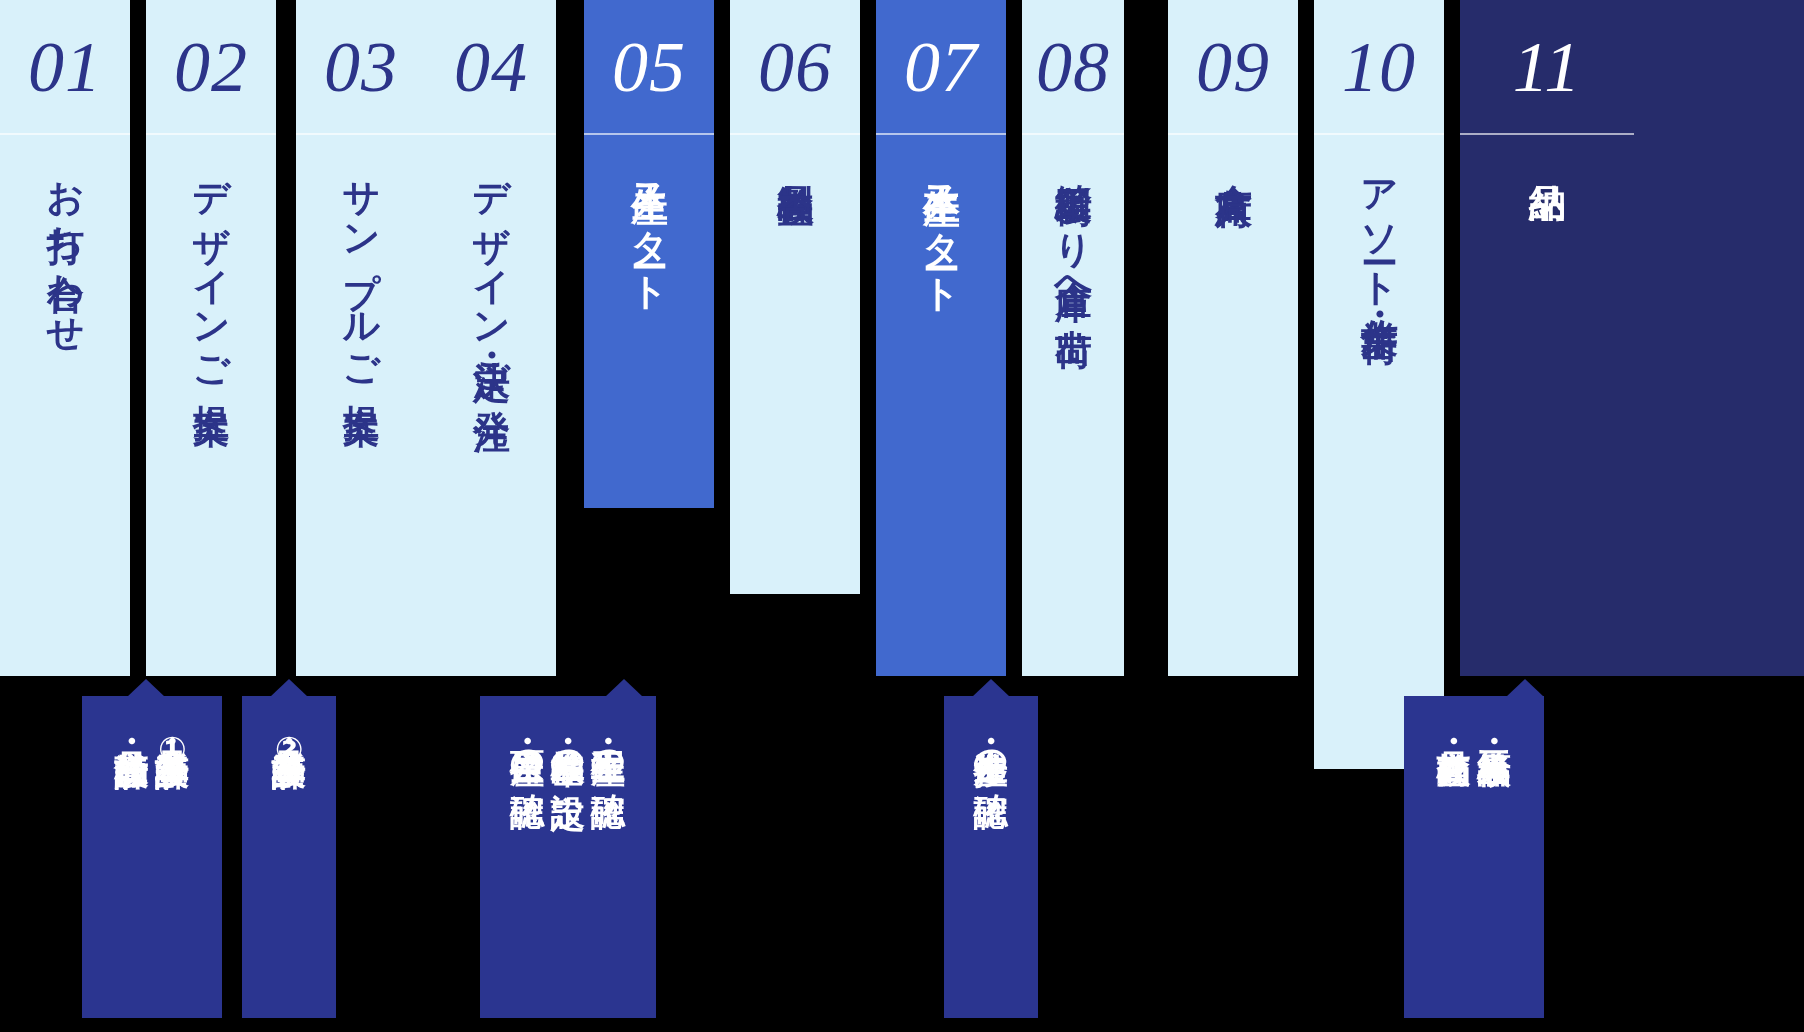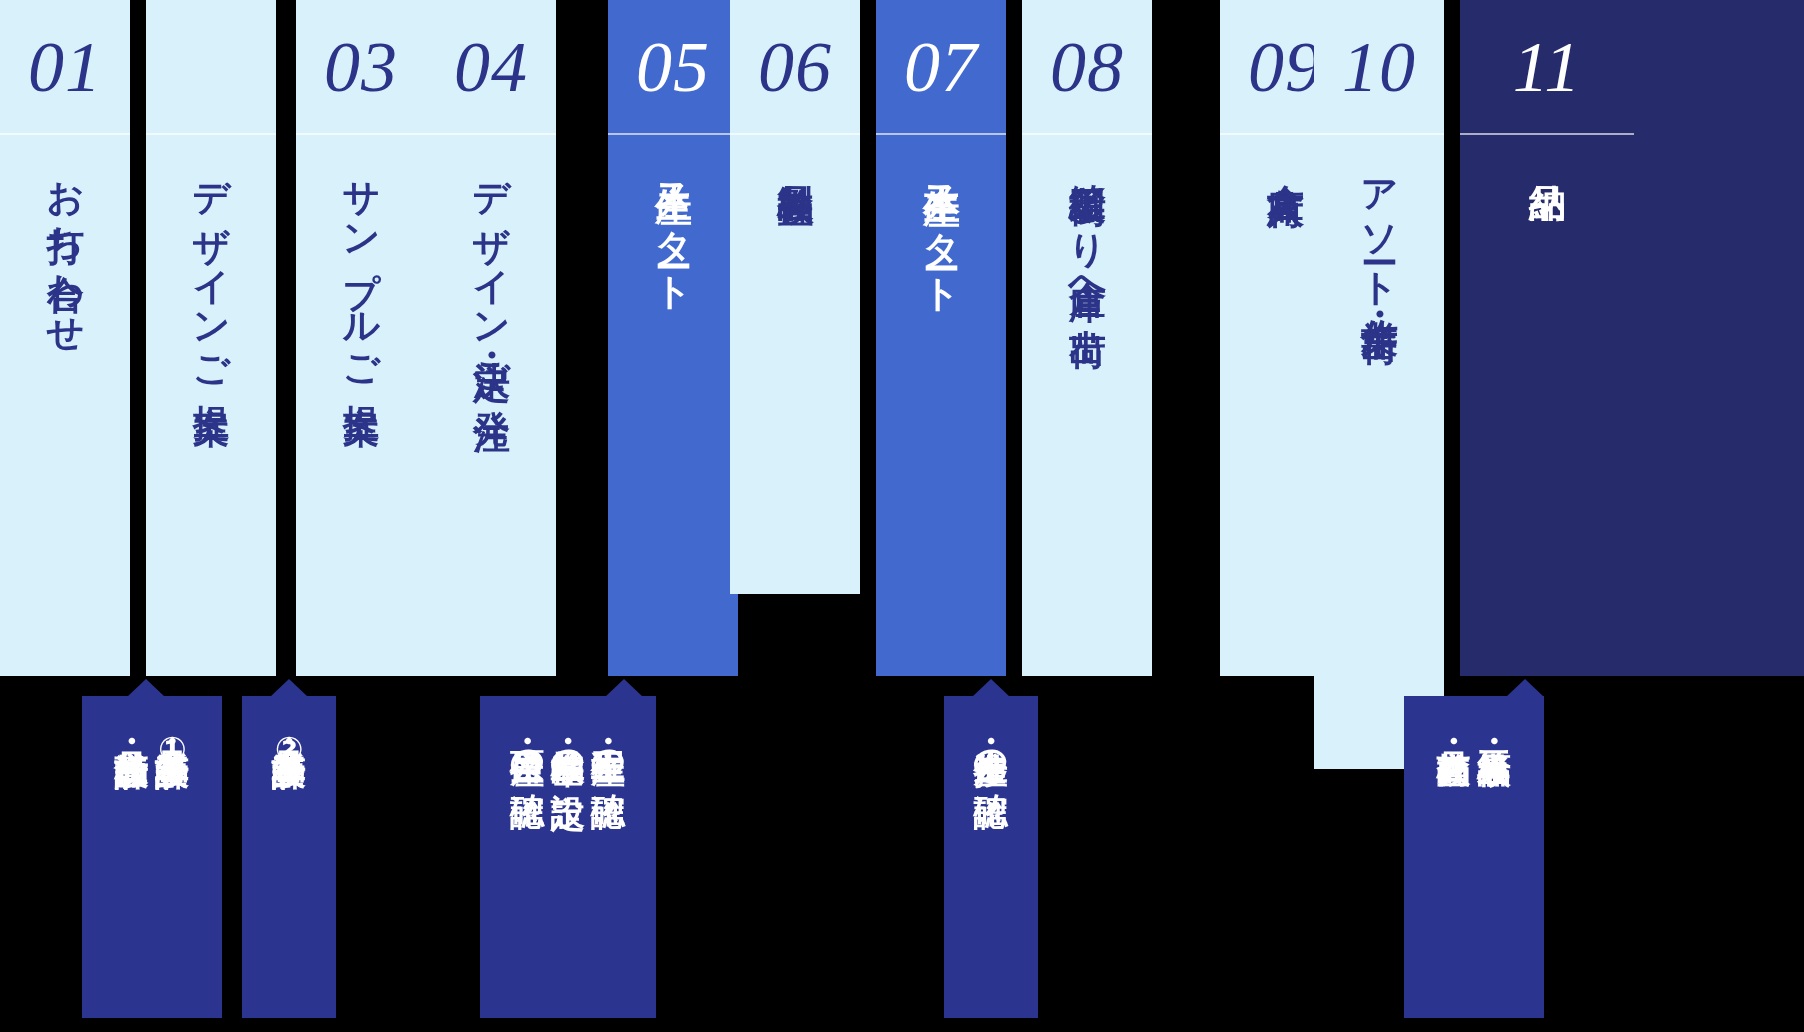--- a/index.html
+++ b/index.html
@@ -139,20 +139,21 @@
     <div class="col-body"></div>
     <div class="num">01</div>
     <div class="divider"></div>
     <div class="vtext">
       <span>お打ち合わせ</span>
     </div>
   </div>
 
   <div class="col theme-light" style="left:146px; width:130px; height:676px;">
     <div class="col-body"></div>
+    <div class="num">02</div>
     <div class="divider"></div>
     <div class="vtext">
       <span>デザインご提案</span>
     </div>
   </div>
 
   <div class="col theme-light" style="left:296px; width:130px; height:676px;">
     <div class="col-body"></div>
     <div class="num">03</div>
     <div class="divider"></div>
@@ -163,21 +164,21 @@
 
   <div class="col theme-light" style="left:426px; width:130px; height:676px;">
     <div class="col-body"></div>
     <div class="num">04</div>
     <div class="divider"></div>
     <div class="vtext">
       <span>デザイン決定・ご発注</span>
     </div>
   </div>
 
-  <div class="col theme-mid" style="left:608px; width:130px; height:676px;padding-left:20px;">
+  <div class="col theme-mid" style="left:584px; width:130px; height:508px;padding-left:20px;">
     <div class="col-body"></div>
     <div class="num">05</div>
     <div class="divider"></div>
     <div class="vtext">
       <span>生産スタート</span>
     </div>
   </div>
 
   <div class="col theme-light" style="left:730px; width:130px; height:594px;">
     <div class="col-body"></div>
@@ -190,30 +191,30 @@
 
   <div class="col theme-mid" style="left:876px; width:130px; height:676px;">
     <div class="col-body"></div>
     <div class="num">07</div>
     <div class="divider"></div>
     <div class="vtext">
       <span>本生産スタート</span>
     </div>
   </div>
 
-  <div class="col theme-light" style="left:1022px; width:130px; height:676px;">
+  <div class="col theme-light" style="left:1022px; width:102px; height:676px;">
     <div class="col-body"></div>
     <div class="num">08</div>
     <div class="divider"></div>
     <div class="vtext">
       <span>縫製工樹より倉庫へ出荷</span>
     </div>
   </div>
 
-  <div class="col theme-light" style="left:1220px; width:130px; height:676px;">
+  <div class="col theme-light" style="left:1168px; width:130px; height:676px;">
     <div class="col-body"></div>
     <div class="num">09</div>
     <div class="divider"></div>
     <div class="vtext">
       <span>倉庫入荷</span>
     </div>
   </div>
 
   <div class="col theme-light" style="left:1314px; width:130px; height:769px;">
     <div class="col-body"></div>

